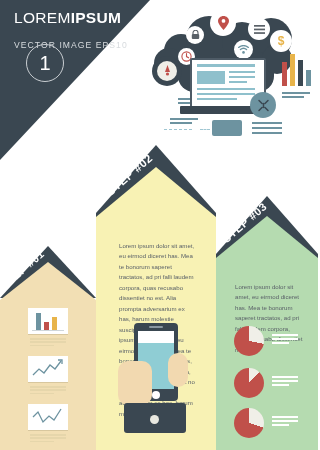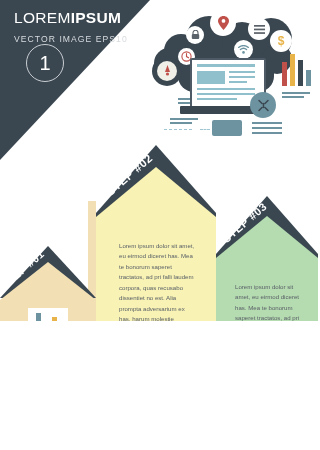--- a/index.html
+++ b/index.html
@@ -1,29 +1,29 @@
 <!DOCTYPE html>
 <html><head>
 <meta charset="utf-8">
 <style>
   html,body{margin:0;padding:0;background:#ffffff;}
   body{width:318px;height:450px;overflow:hidden;
        font-family:"Liberation Sans", sans-serif;}
-  .stage{position:relative;width:318px;height:321px;background:#ffffff;overflow:hidden;}
+  .stage{position:relative;width:318px;height:450px;background:#ffffff;overflow:hidden;}
 
   
   .header{position:absolute;left:0;top:0;width:318px;height:260px;
           background:#3a4751;
           clip-path:polygon(0 0, 150px 0, 0 160px);
           -webkit-clip-path:polygon(0 0, 150px 0, 0 160px);}
   .header-text{position:absolute;left:14px;top:10px;width:140px;}
   .title{font-size:15.5px;letter-spacing:.3px;color:#ffffff;line-height:1;white-space:nowrap;}
   .title .lite{font-weight:300;}
   .title .bold{font-weight:bold;}
-  .subtitle{margin-top:8px;font-size:8.6px;letter-spacing:1.05px;color:#d7dbde;white-space:nowrap;}
+  .subtitle{margin-top:14px;font-size:8.6px;letter-spacing:1.05px;color:#d7dbde;white-space:nowrap;}
   .badge{position:absolute;left:26px;top:44px;width:36px;height:36px;border-radius:50%;
          border:1.6px solid #c9ced2;display:flex;align-items:center;justify-content:center;}
   .badge span{font-size:20px;color:#ffffff;line-height:1;font-weight:300;}
 
   
   .col{position:absolute;bottom:0;}
 
   
   #col1{left:0;top:246px;width:96px;height:204px;}
   #col1 .head{position:absolute;left:0;top:0;width:96px;height:52px;background:#3a4751;

